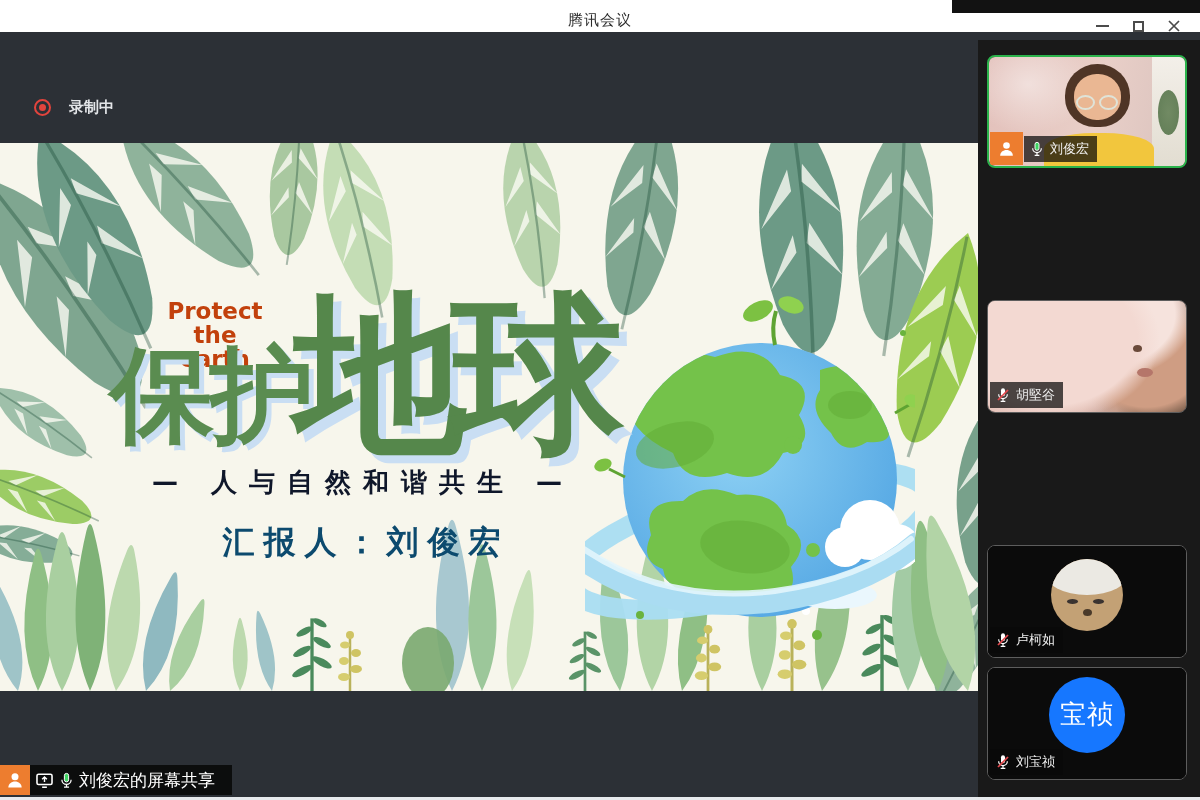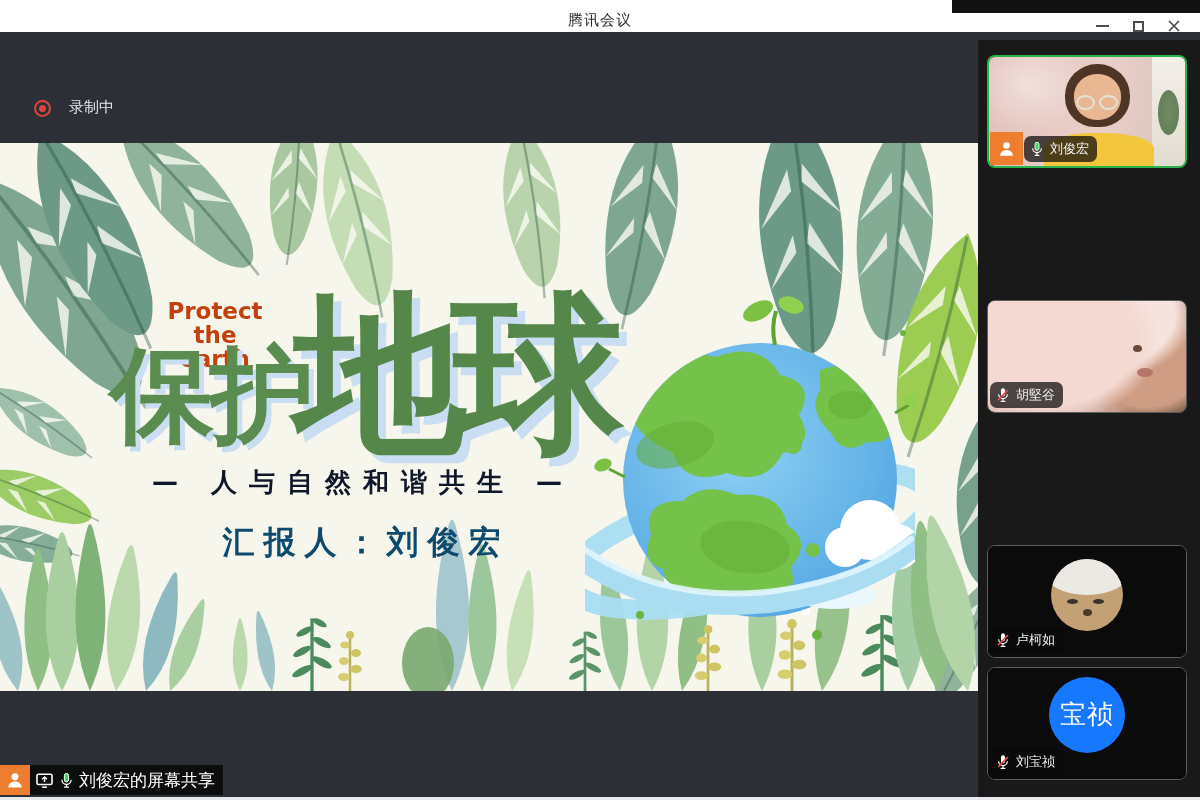--- a/index.html
+++ b/index.html
@@ -15,21 +15,21 @@
   .wbtn{width:36px;height:26px;display:flex;align-items:center;justify-content:center;cursor:default;}
   .ic-min{width:13px;height:2px;background:#4b4b4b;}
   .ic-max{width:11px;height:11px;border:2px solid #4b4b4b;box-sizing:border-box;}
 
   
   .main{position:absolute;left:0;top:40px;width:1200px;height:757px;background:#2c3036;}
   .share-area{position:absolute;left:0;top:0;width:978px;height:757px;background:#2c3036;overflow:hidden;}
   .bottom-edge{position:absolute;left:0;top:797px;width:1200px;height:3px;background:#e7eaed;}
 
   
-  .recbar{position:absolute;left:34px;top:58px;display:flex;align-items:flex-end;gap:18px;}
+  .recbar{position:absolute;left:34px;top:58px;display:flex;align-items:center;gap:18px;font-weight:bold;}
   .recdot{width:17px;height:17px;border:2px solid #e2443d;border-radius:50%;
           display:flex;align-items:center;justify-content:center;box-sizing:border-box;}
   .recdot i{display:block;width:7px;height:7px;background:#e2443d;border-radius:50%;}
   .reclabel{font-size:15px;color:#e3e5e8;}
 
   
   .slide{position:absolute;left:0;top:103px;width:978px;height:548px;background:#f7f6ec;overflow:hidden;}
   .slide svg{position:absolute;left:0;top:0;}
   .tagline{position:absolute;left:155px;top:156px;width:120px;text-align:center;
            font-size:23px;font-weight:bold;color:#c2410c;line-height:1.05;z-index:5;}
@@ -39,31 +39,31 @@
            color:#55874b;letter-spacing:-14px;z-index:5;text-shadow:8px 8px 0 #c9def3;}
   .subtitle{position:absolute;left:363px;top:322px;transform:translateX(-50%);white-space:nowrap;
            font-size:26px;font-weight:bold;color:#0f172a;letter-spacing:12px;z-index:5;}
   .presenter{position:absolute;left:366px;top:378px;transform:translateX(-50%);white-space:nowrap;
            font-size:32px;font-weight:bold;color:#0c4a6e;letter-spacing:9px;z-index:5;}
 
   
   .sharebar{position:absolute;left:0;bottom:2px;display:flex;align-items:stretch;height:30px;z-index:9;}
   .sharebadge{width:30px;background:#ed7d2f;display:flex;align-items:center;justify-content:center;}
   .sharelabel{display:flex;align-items:center;gap:4px;background:rgba(8,8,8,.88);
-              color:#fff;font-size:17px;padding:0 8px 0 5px;}
+              color:#fff;font-size:17px;padding:0 17px 0 5px;}
 
   
   .sidebar{position:absolute;left:978px;top:0;width:222px;height:757px;background:#191919;}
   .tile{position:absolute;left:9px;width:200px;height:113px;border:1px solid #5d5d5d;
         border-radius:8px;box-sizing:border-box;overflow:hidden;background:#000;}
   .tile.active{border:2px solid #2bb34b;}
   .scene{position:absolute;inset:0;overflow:hidden;}
   .scene > div{position:absolute;}
   .plate{position:absolute;left:2px;bottom:4px;height:26px;display:flex;align-items:center;gap:5px;
-         padding:0 8px 0 5px;background:rgba(8,8,8,.72);z-index:4;border-radius:7px;}
+         padding:0 8px 0 5px;background:rgba(8,8,8,.72);z-index:4;}
   .pname{font-size:13px;color:#f2f2f2;white-space:nowrap;}
   .rolebadge{position:absolute;left:1px;bottom:1px;width:33px;height:33px;background:#ed7d2f;
          display:flex;align-items:center;justify-content:center;z-index:5;}
   .tile.active .plate{left:35px;}
 
   
   .s1{background:
       radial-gradient(90px 70px at 20% 25%, rgba(255,255,255,.45), transparent 70%),
       linear-gradient(100deg,#e3c1bb 0%,#e9cfc8 55%,#d9c2bd 100%);}
   .s1 .curtain{right:0;top:0;width:17%;height:100%;background:linear-gradient(#f3efe9,#e2ddd1);}

